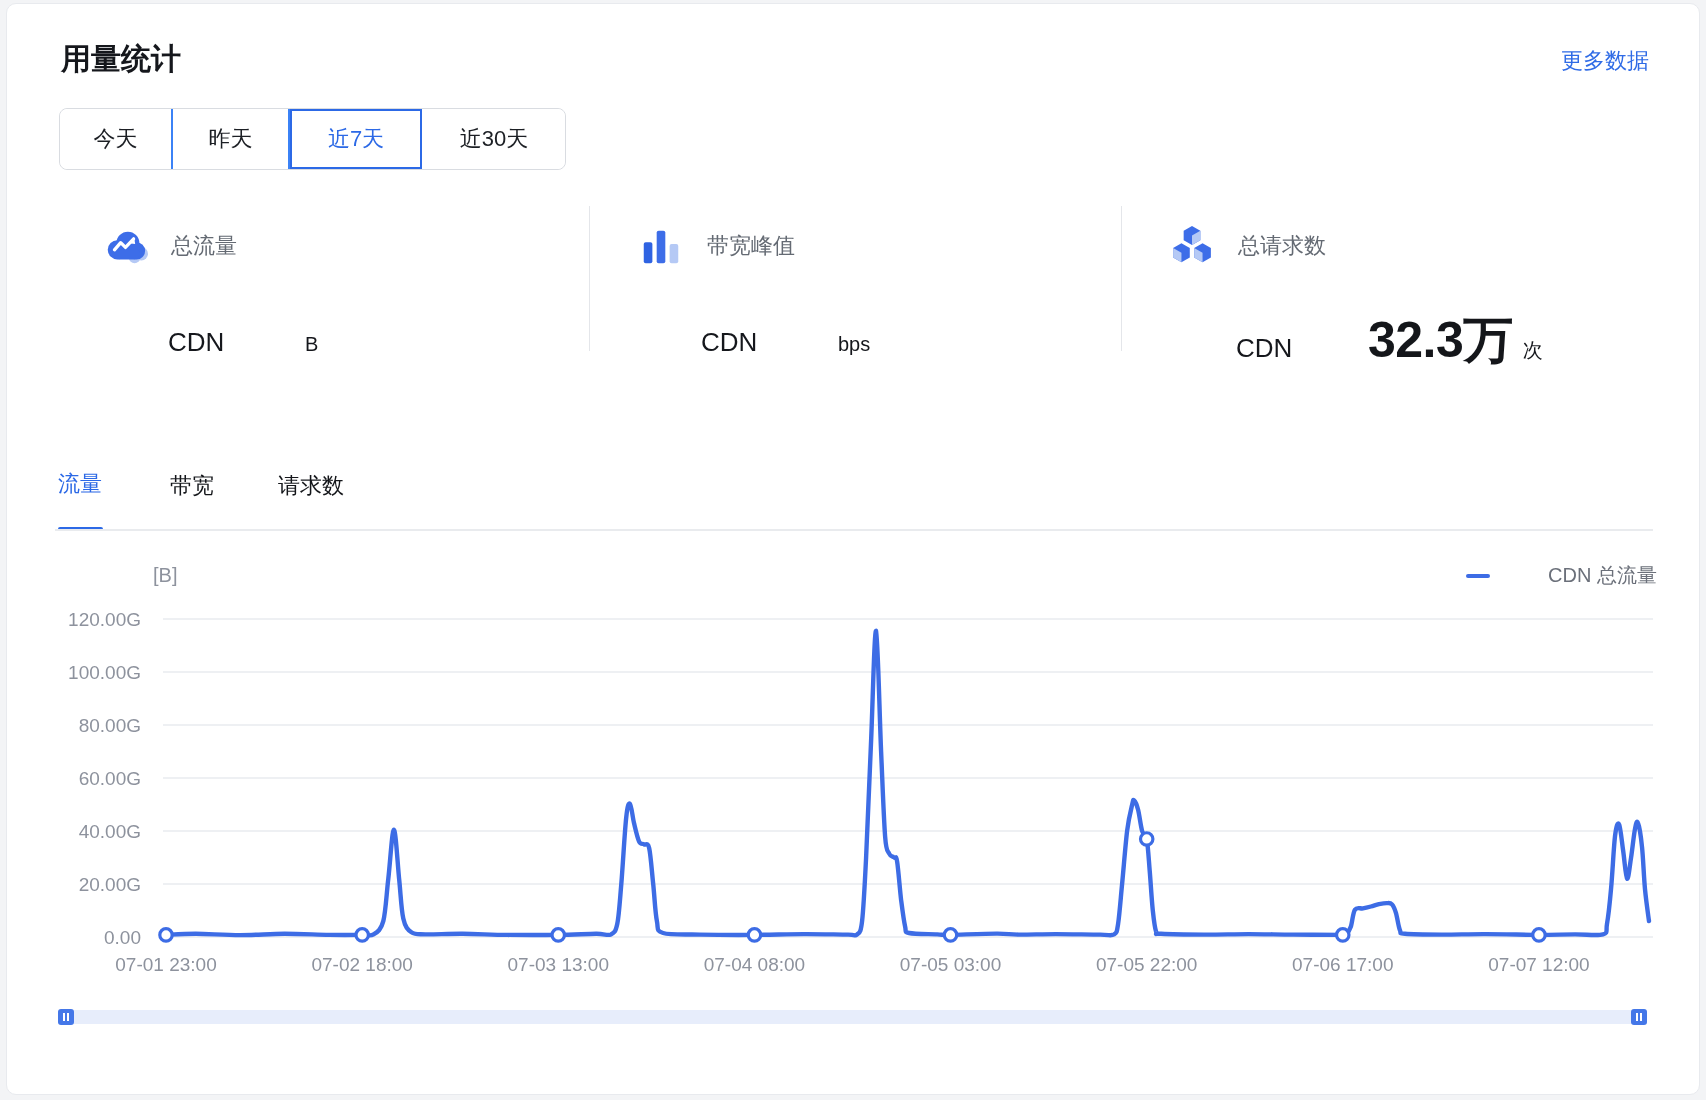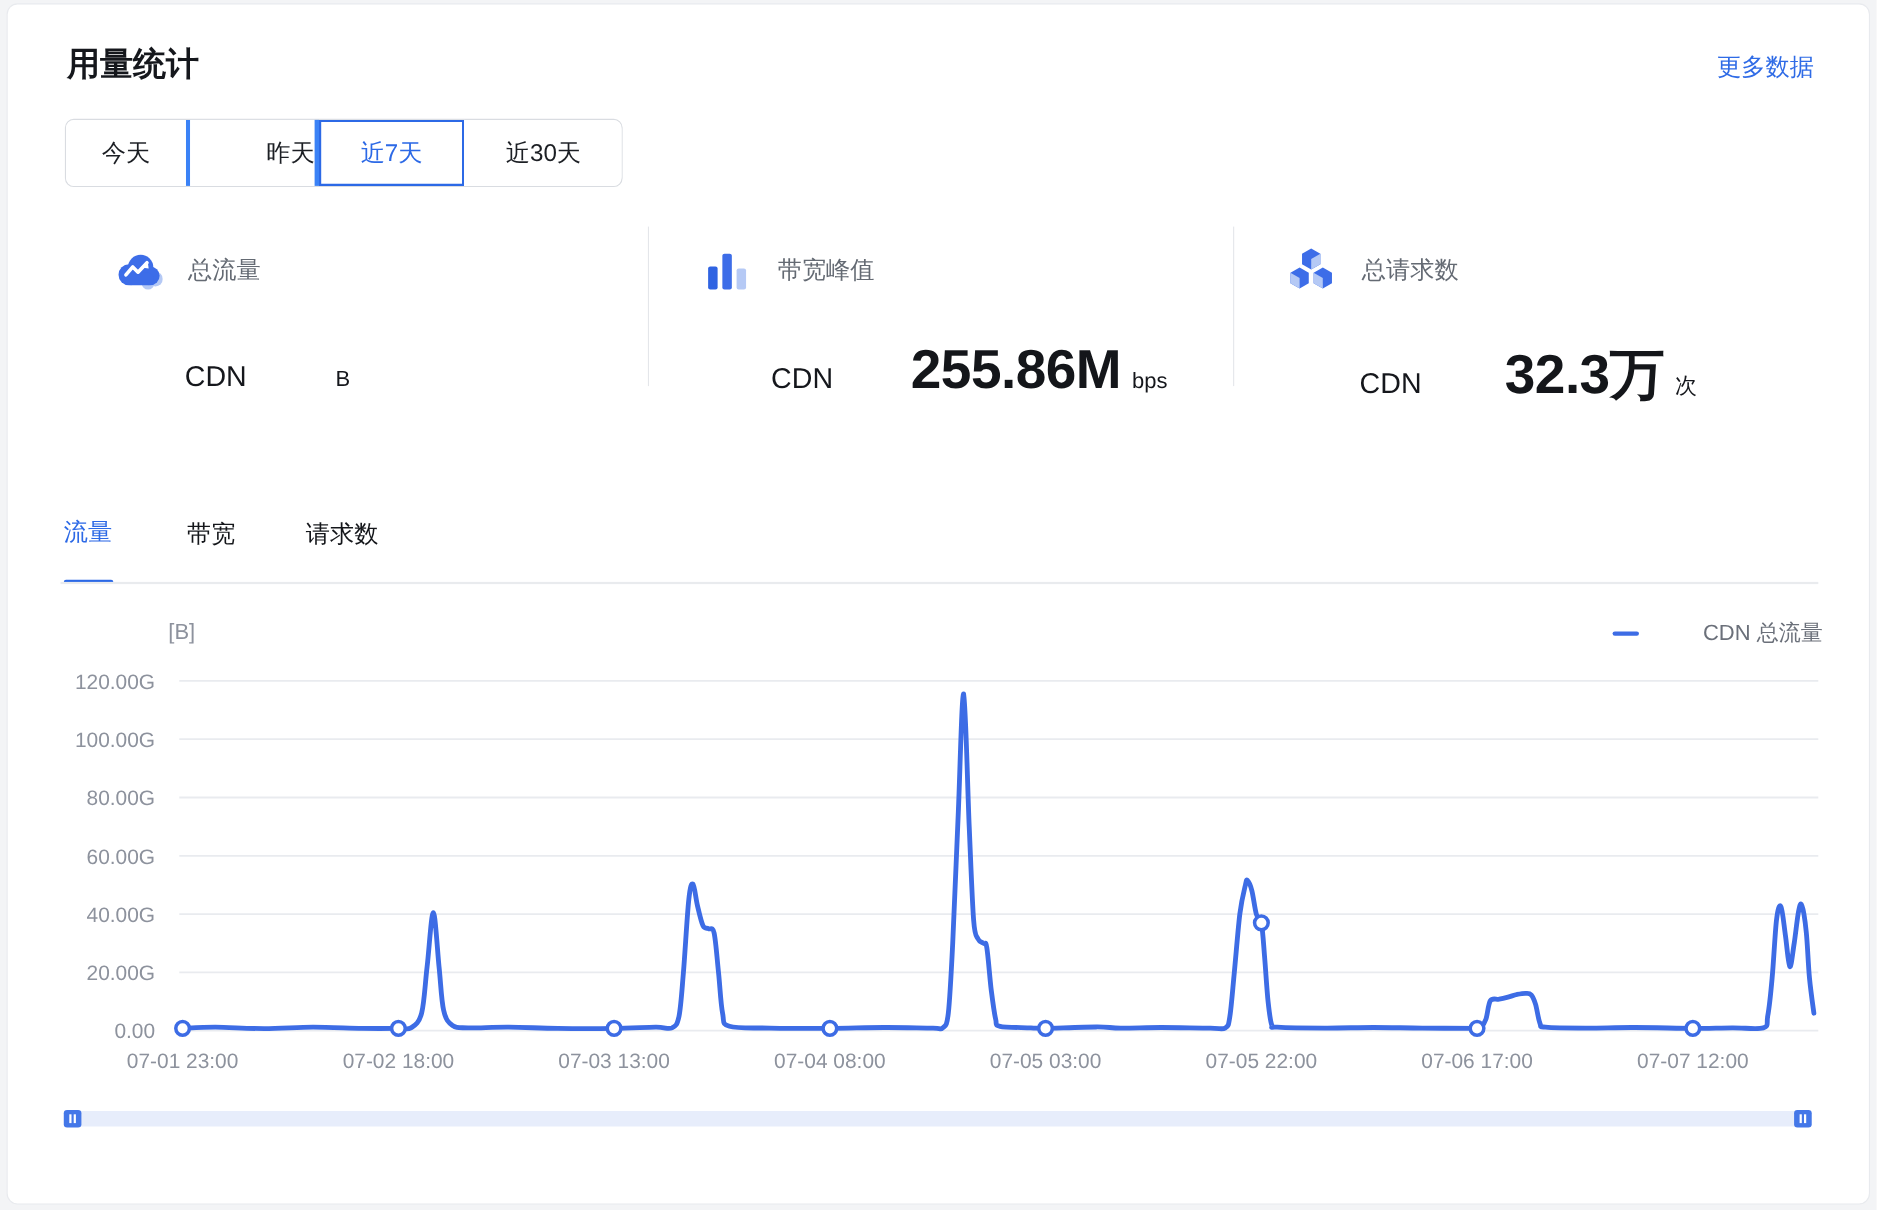--- a/index.html
+++ b/index.html
@@ -13,24 +13,24 @@
     position:absolute;left:6px;top:3px;width:1694px;height:1092px;
     background:#fff;border:1px solid #e8eaee;border-radius:10px;
     box-sizing:border-box;overflow:hidden;
   }
   
   .page-title{position:absolute;left:54px;top:38px;font-size:30px;font-weight:700;color:#15171c;line-height:34px;}
   .more-link{position:absolute;right:50px;top:44px;font-size:22px;color:#2f6be6;text-decoration:none;cursor:pointer;line-height:26px;}
   
   .range-tabs{position:absolute;left:52px;top:104px;height:62px;display:flex;
     border:1px solid #d9dce1;border-radius:8px;background:#fff;box-sizing:border-box;}
-  .rtab{appearance:none;background:#fff;border:none;border-right:4px solid #3b82f6;margin:0;
+  .rtab{appearance:none;background:#fff;border:none;border-right:2px solid #3b82f6;margin:0;
     font-family:inherit;font-size:22px;color:#1c1f24;cursor:pointer;height:100%;box-sizing:border-box;padding:0;}
   .rtab:nth-child(1){width:113px;border-radius:8px 0 0 8px;}
-  .rtab:nth-child(2){width:117px;text-align:right;}
+  .rtab:nth-child(2){width:117px;}
   .rtab:nth-child(3){width:133px;}
   .rtab:nth-child(4){width:142px;border-right:none;border-radius:0 8px 8px 0;}
   .rtab.active{color:#2c69e6;box-shadow:inset 0 0 0 2px #2c69e6;border-right:1px solid transparent;}
   
   .stats{position:absolute;left:0;top:195px;width:1694px;height:165px;}
   .stat-div{position:absolute;top:7px;height:145px;width:1px;background:#e4e6ea;}
   .stat{position:absolute;top:0;height:165px;}
   .stat-top{position:absolute;top:24px;display:flex;align-items:center;}
   .stat-top .icon{width:46px;height:46px;display:inline-block;}
   .stat-label{font-size:22px;color:#646a73;margin-left:23px;}
@@ -107,21 +107,20 @@
           <svg viewBox="0 0 48 48" width="46" height="46">
             <rect x="6" y="20" width="9" height="22" rx="2" fill="#2f63e2"></rect>
             <rect x="19.5" y="8" width="9" height="34" rx="2" fill="#3d6de8"></rect>
             <rect x="33" y="22" width="9" height="20" rx="2" fill="#b5c9f5"></rect>
           </svg>
         </span>
         <span class="stat-label">带宽峰值</span>
       </div>
       <div class="stat-val" style="left:63px;">
         <span class="prod">CDN</span>
-        <span class="num">255.86M</span>
         <span class="unit">bps</span>
       </div>
     </div>
 
     <div class="stat" style="left:1162px;width:500px;">
       <div class="stat-top" style="left:0;">
         <span class="icon">
           <svg viewBox="0 0 48 48" width="46" height="46">
             <polygon points="24,3 32.7,8 32.7,18 24,23 15.3,18 15.3,8" fill="#3d6de8"></polygon>
             <polygon points="24,23 32.7,18 32.7,8 24,13" fill="#b5c9f5"></polygon>

